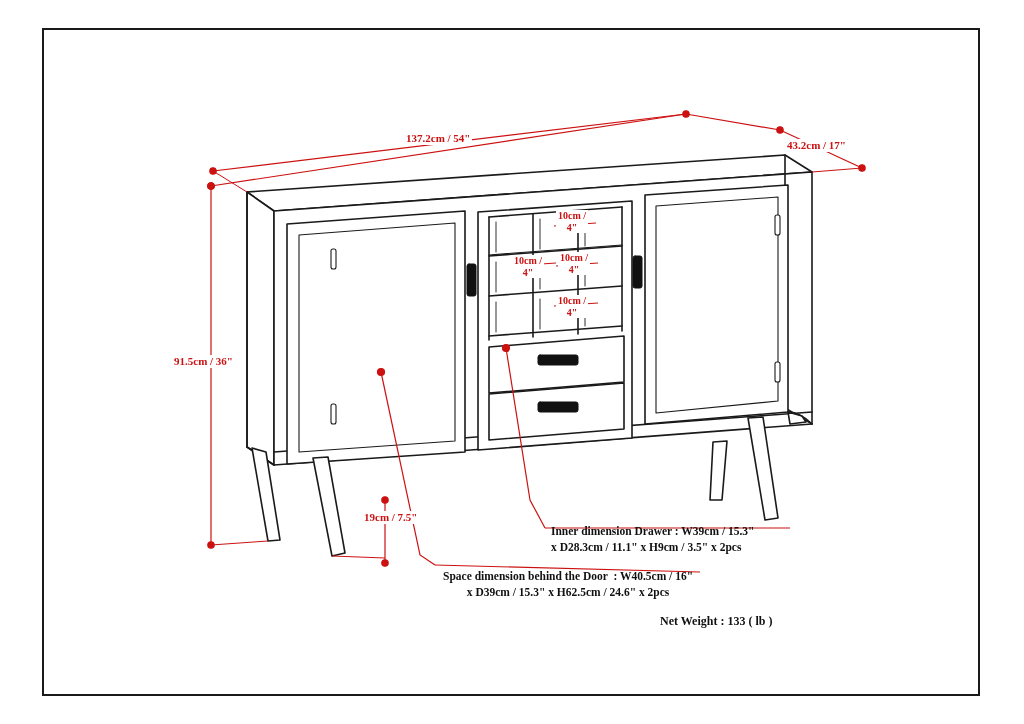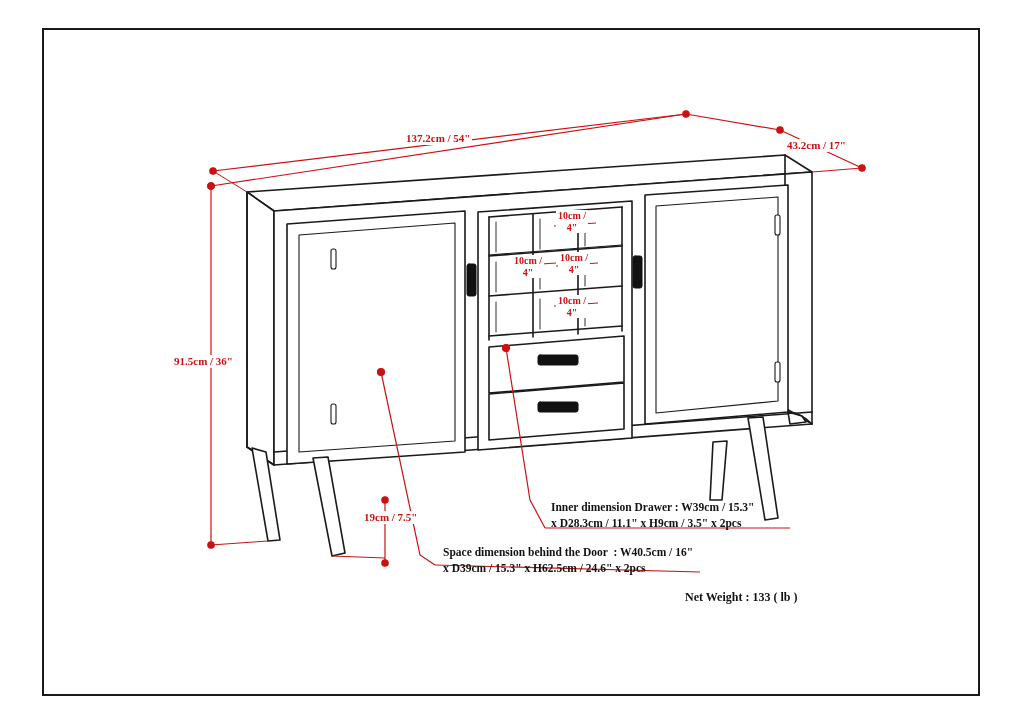--- a/index.html
+++ b/index.html
@@ -49,20 +49,21 @@
     font-size: 10px;
   }
   .note-label {
     position: absolute;
     color: #111111;
     font-family: "Liberation Serif", serif;
     font-size: 11.5px;
     font-weight: bold;
     line-height: 1.35;
     white-space: pre;
+    margin-top: 24px;
   }
   .note-label.weight {
     font-size: 12px;
   }
   .lbl-bg {
     background: #ffffff;
     padding: 0 2px;
   }
 </style>
 </head>
@@ -238,18 +239,18 @@
 
   <div class="dim-label small lbl-bg" style="left:558px; top:252px;">10cm /
 4"</div>
 
   <div class="dim-label small lbl-bg" style="left:556px; top:295px;">10cm /
 4"</div>
 
   <div class="note-label" style="left:551px; top:500px;">Inner dimension Drawer : W39cm / 15.3"
 x D28.3cm / 11.1" x H9cm / 3.5" x 2pcs</div>
 
-  <div class="note-label" style="left:443px; top:545px;">Space dimension behind the Door  : W40.5cm / 16"
+  <div class="note-label" style="left:443px; top:545px;text-align:center;">Space dimension behind the Door  : W40.5cm / 16"
 x D39cm / 15.3" x H62.5cm / 24.6" x 2pcs</div>
 
-  <div class="note-label weight" style="left:685px; top:589px;font-family:Liberation Serif, serif;">Net Weight : 133 ( lb )</div>
+  <div class="note-label weight" style="left:660px; top:589px;font-family:Liberation Serif, serif;">Net Weight : 133 ( lb )</div>
 
 </div>
 
 </body></html>

